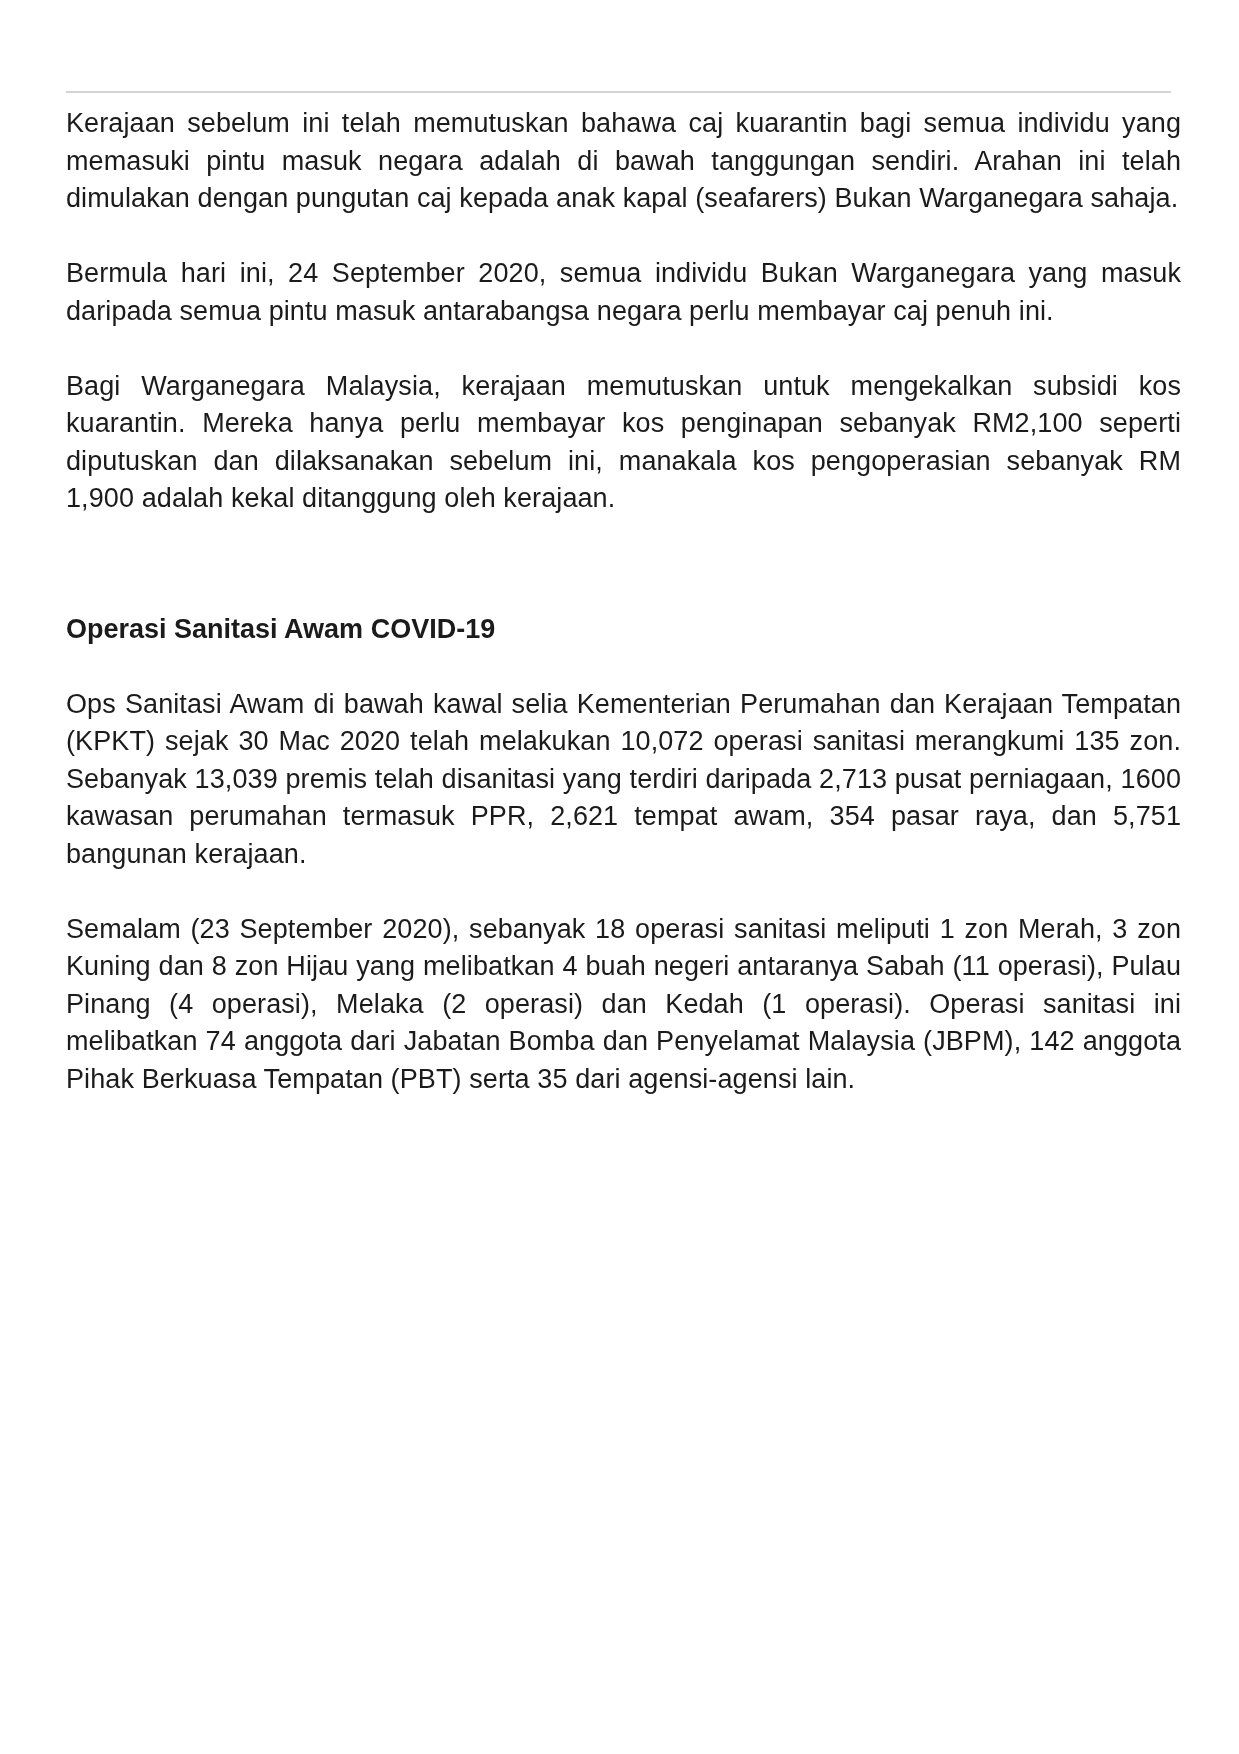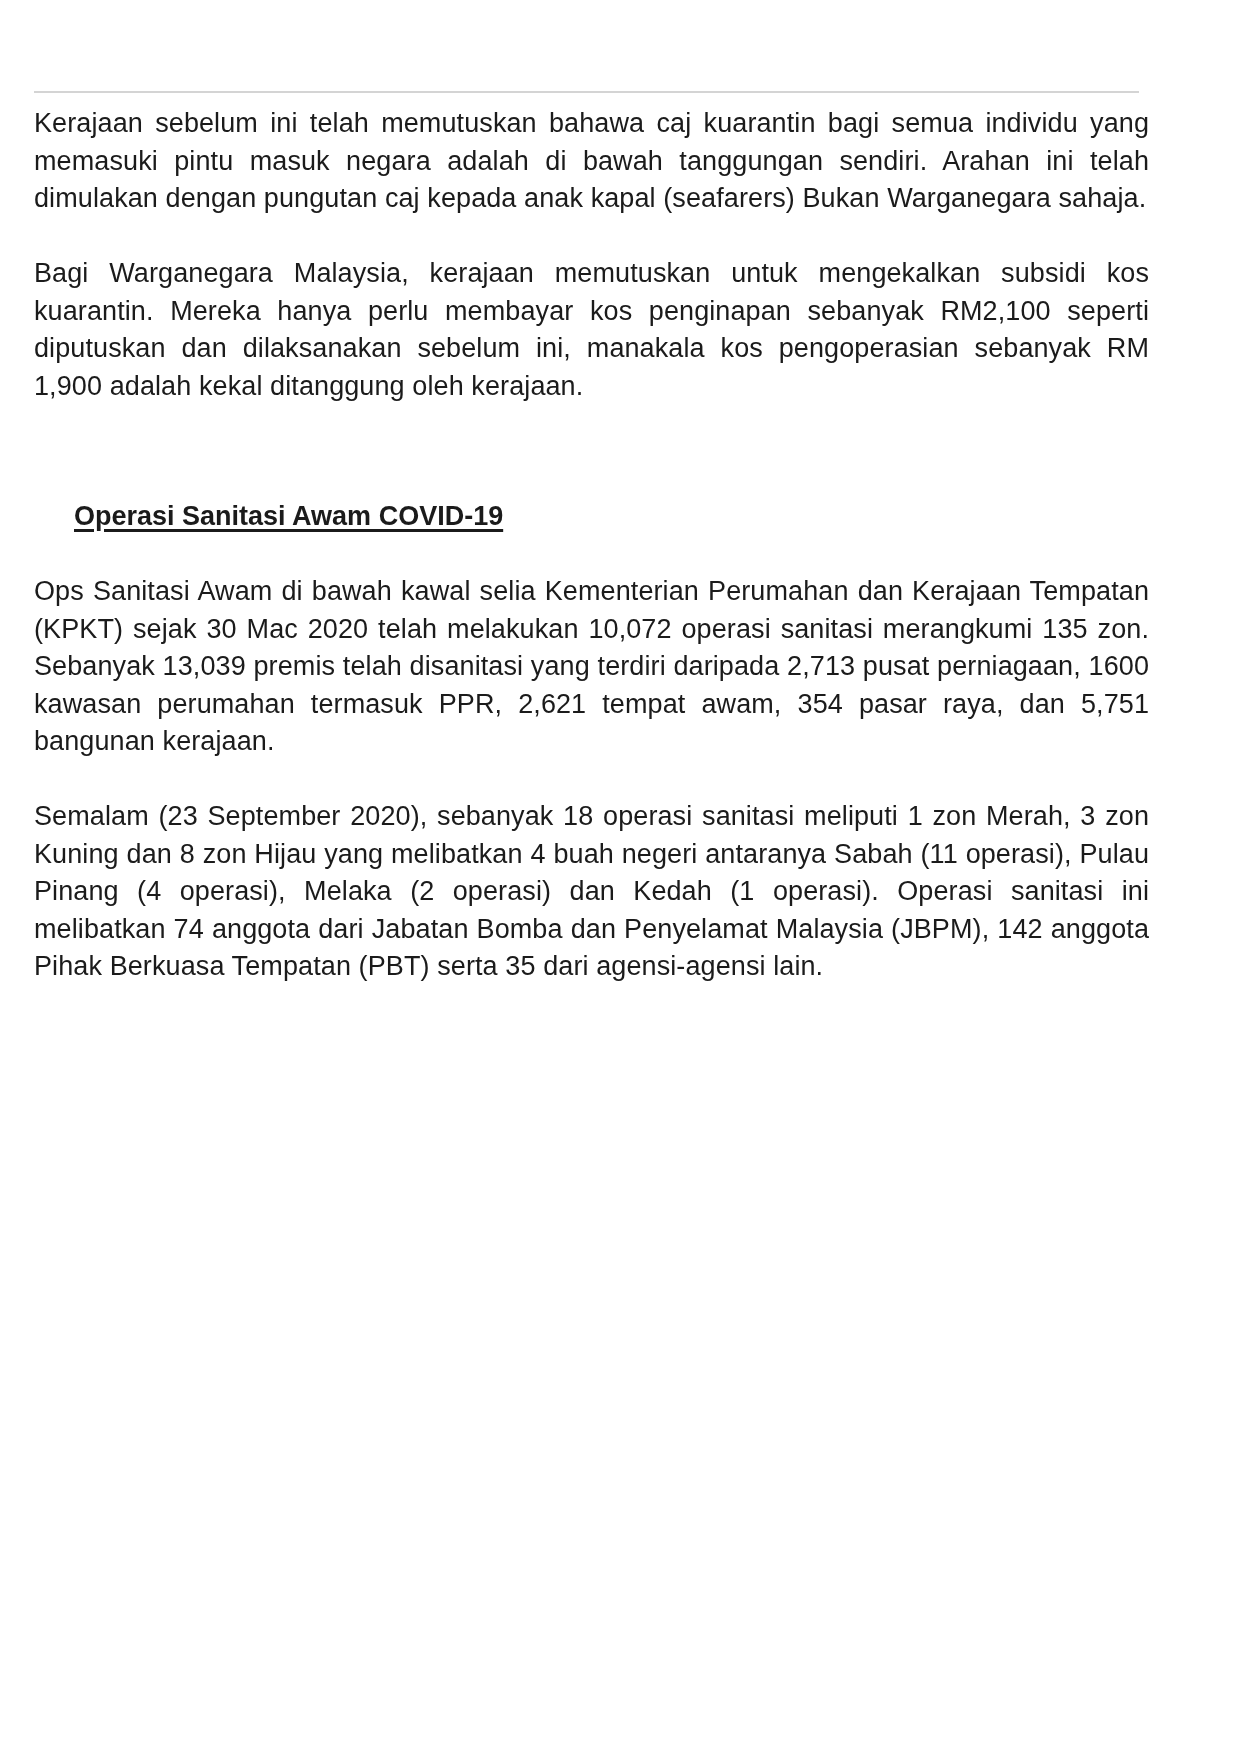--- a/index.html
+++ b/index.html
@@ -6,21 +6,21 @@
     margin: 0;
     padding: 0;
     background: #ffffff;
   }
   .page {
     position: relative;
     width: 1239px;
     height: 1324px;
     background: #ffffff;
     box-sizing: border-box;
-    padding: 91px 62px 0 34px;
+    padding: 91px 62px 0 66px;
     overflow: hidden;
     font-family: "Liberation Sans", "DejaVu Sans", sans-serif;
     color: #1b1b1b;
   }
   .top-divider {
     width: 1105px;
     height: 2px;
     background: #d4d4d4;
     margin: 0 0 12px 0;
   }
@@ -33,35 +33,34 @@
     text-align: justify;
   }
   .section-heading {
     width: 1115px;
     margin: 93px 0 37.5px 0;
     font-size: 27px;
     line-height: 37.5px;
     font-weight: 700;
   }
   .section-heading .heading-text {
-    text-decoration: underline;
     text-decoration-thickness: 2.5px;
     text-underline-offset: 4px;
-    margin-left: 40px;
   }
 </style>
 </head>
 <body>
 
 <div class="page">
 
   <div class="top-divider"></div>
 
   <p class="para">Kerajaan sebelum ini telah memutuskan bahawa caj kuarantin bagi semua individu yang memasuki pintu masuk negara adalah di bawah tanggungan sendiri. Arahan ini telah dimulakan dengan pungutan caj kepada anak kapal (seafarers) Bukan Warganegara sahaja.</p>
 
+  <p class="para">Bermula hari ini, 24 September 2020, semua individu Bukan Warganegara yang masuk daripada semua pintu masuk antarabangsa negara perlu membayar caj penuh ini.</p>
 
   <p class="para">Bagi Warganegara Malaysia, kerajaan memutuskan untuk mengekalkan subsidi kos kuarantin. Mereka hanya perlu membayar kos penginapan sebanyak RM2,100 seperti diputuskan dan dilaksanakan sebelum ini, manakala kos pengoperasian sebanyak RM 1,900 adalah kekal ditanggung oleh kerajaan.</p>
 
 
 
   <h2 class="section-heading">
     <span class="heading-text">Operasi Sanitasi Awam COVID-19</span>
   </h2>
 
   <p class="para">Ops Sanitasi Awam di bawah kawal selia Kementerian Perumahan dan Kerajaan Tempatan (KPKT) sejak 30 Mac 2020 telah melakukan 10,072 operasi sanitasi merangkumi 135 zon. Sebanyak 13,039 premis telah disanitasi yang terdiri daripada 2,713 pusat perniagaan, 1600 kawasan perumahan termasuk PPR, 2,621 tempat awam, 354 pasar raya, dan 5,751 bangunan kerajaan.</p>

